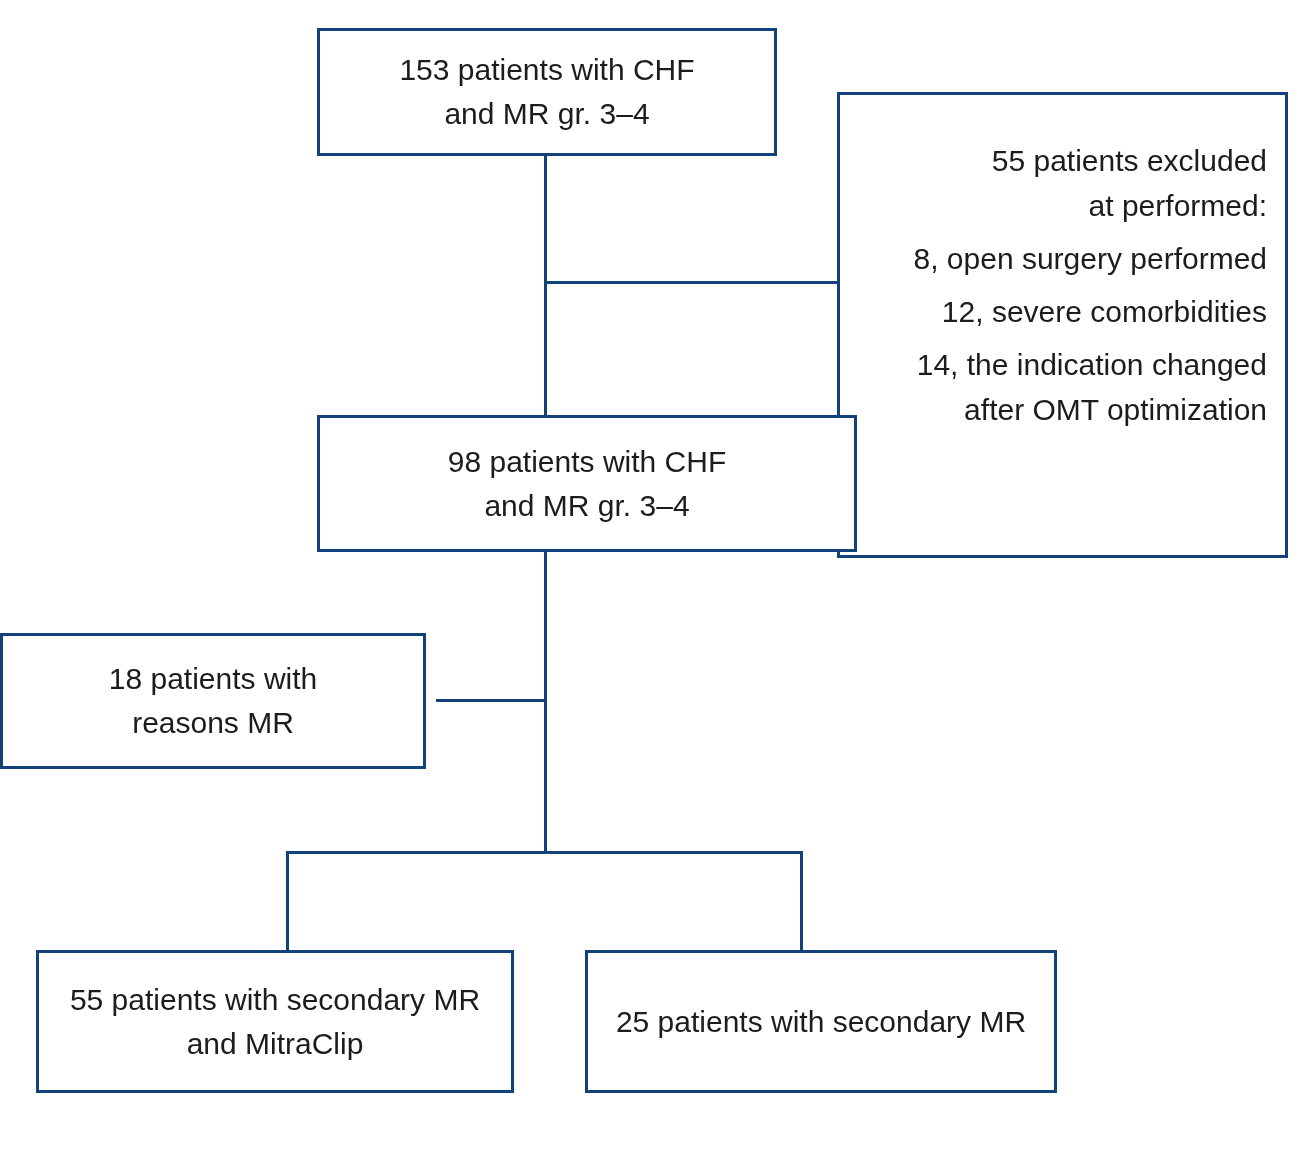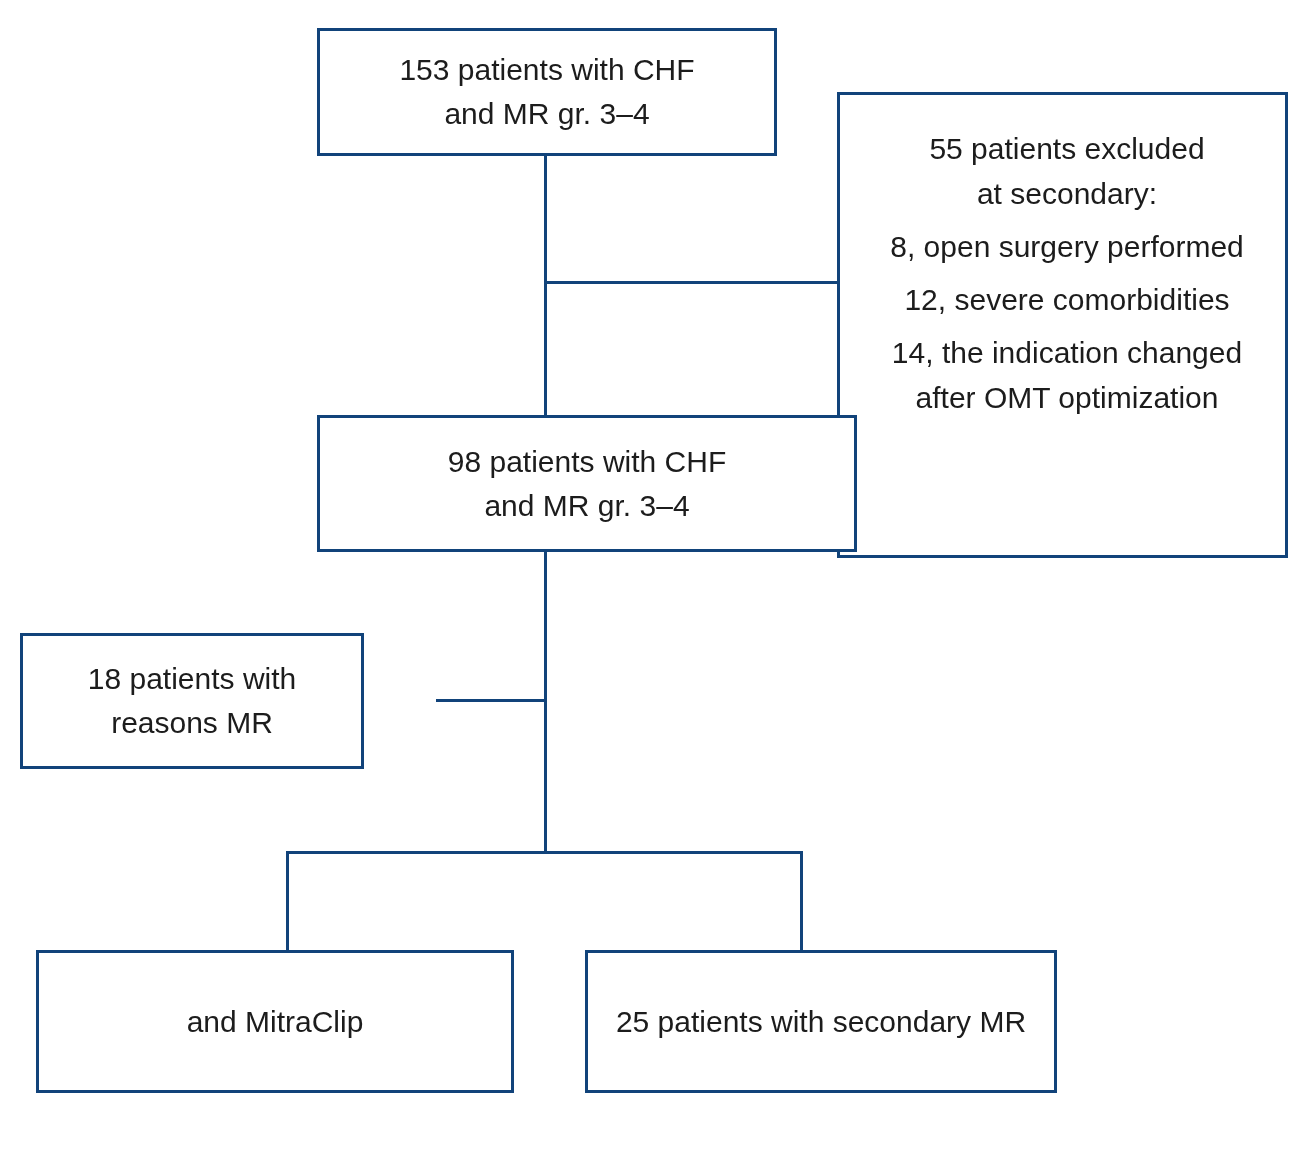--- a/index.html
+++ b/index.html
@@ -30,23 +30,23 @@
     font-size: 30px;
   }
   .node.centered {
     display: flex;
     flex-direction: column;
     justify-content: center;
     text-align: center;
     line-height: 44px;
   }
   .node.list {
-    padding: 31px 18px 18px 27px;
+    padding: 43px 18px 18px 27px;
     line-height: 45px;
-    text-align: center;
+    text-align: right;
   }
   .para {
     margin-bottom: 8px;
   }
   .para:last-child {
     margin-bottom: 0;
   }
   .line {
     position: absolute;
     background: var(--line-color);
@@ -68,45 +68,46 @@
   <div class="line v-line" style="left:800px; top:851px; height:100px;"></div>
 
   <div class="node centered" style="left:317px; top:28px; width:460px; height:128px;">
     <div>153 patients with CHF</div>
     <div>and MR gr. 3–4</div>
   </div>
 
   <div class="node list" style="left:837px; top:92px; width:451px; height:466px;">
     <div class="para">
       <div>55 patients excluded</div>
-      <div>at secondary:</div>
+      <div>at performed:</div>
     </div>
     <div class="para">
       <div>8, open surgery performed</div>
     </div>
     <div class="para">
       <div>12, severe comorbidities</div>
     </div>
     <div class="para">
       <div>14, the indication changed</div>
       <div>after OMT optimization</div>
     </div>
   </div>
 
   <div class="node centered" style="left:317px; top:415px; width:540px; height:137px;">
     <div>98 patients with CHF</div>
     <div>and MR gr. 3–4</div>
   </div>
 
-  <div class="node centered" style="left:20px; top:633px; width:344px; height:136px;">
+  <div class="node centered" style="left:0; top:633px; width:426px; height:136px;">
     <div>18 patients with</div>
     <div>reasons MR</div>
   </div>
 
   <div class="node centered" style="left:36px; top:950px; width:478px; height:143px;">
+    <div>55 patients with secondary MR</div>
     <div>and MitraClip</div>
   </div>
 
   <div class="node centered" style="left:585px; top:950px; width:472px; height:143px;">
     <div>25 patients with secondary MR</div>
   </div>
 
 </div>
 
 </body></html>

